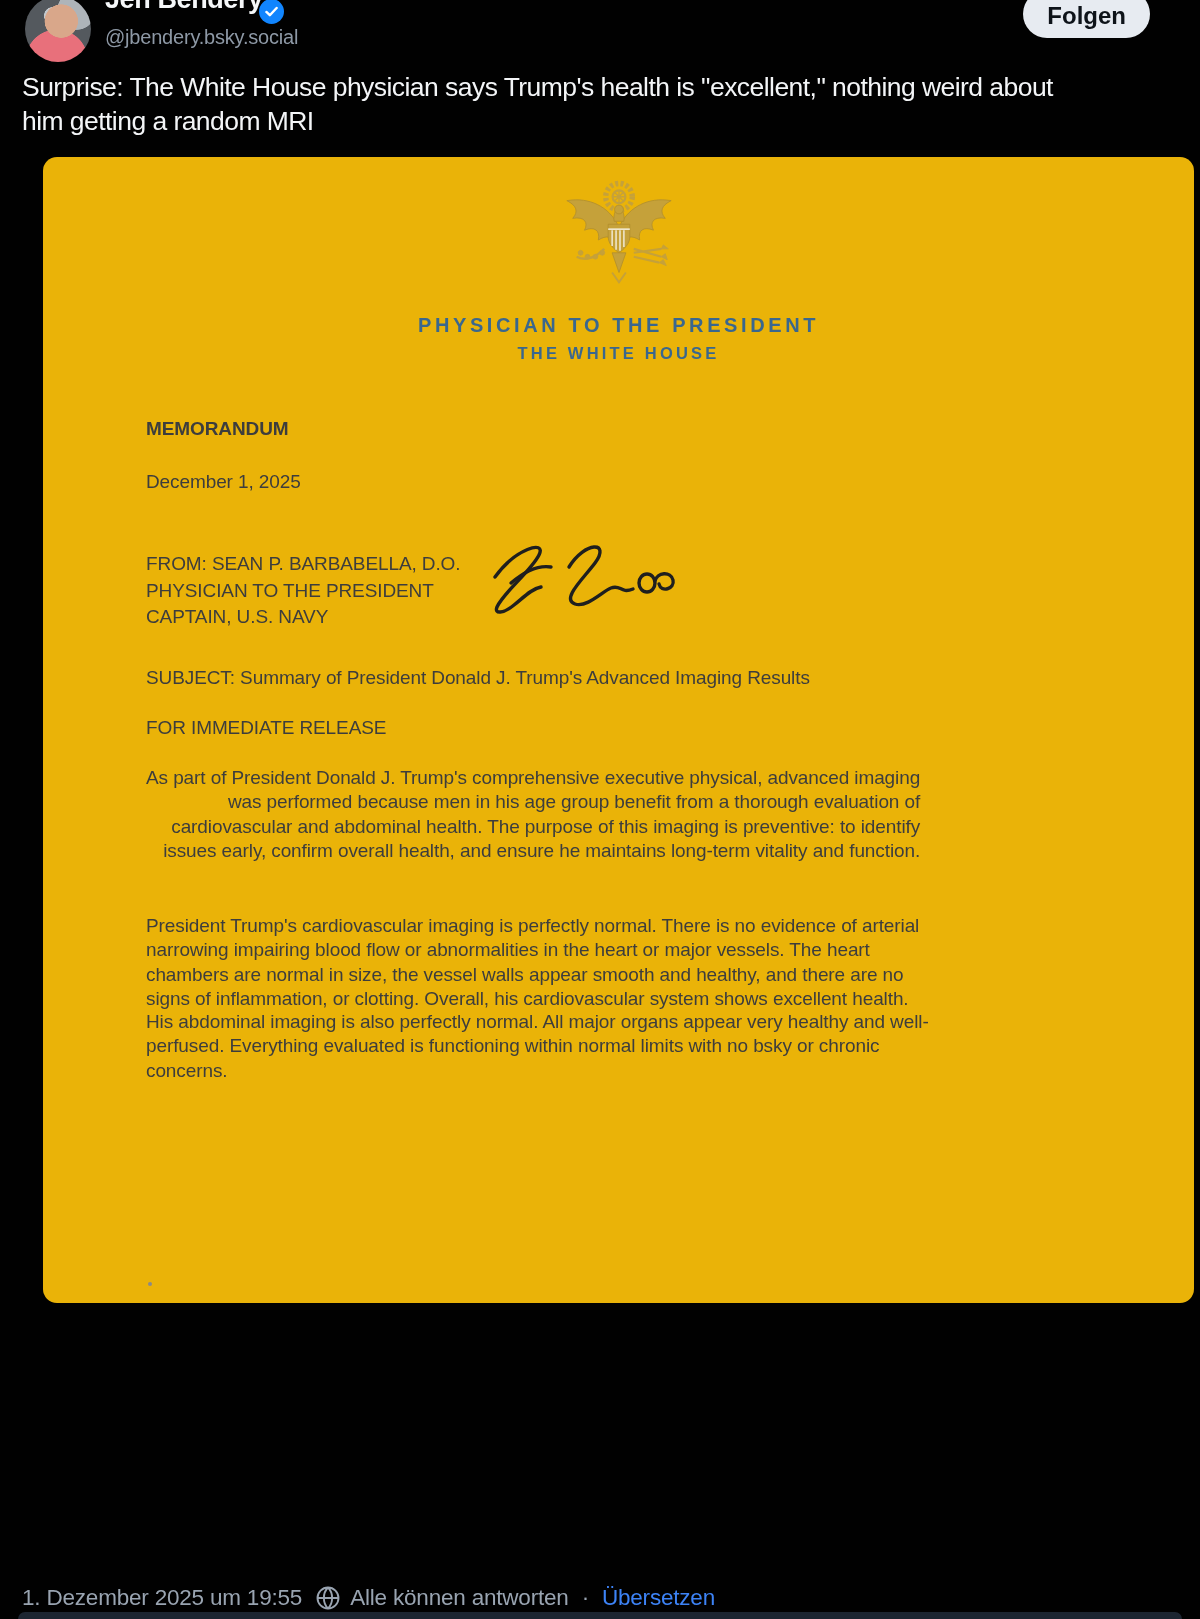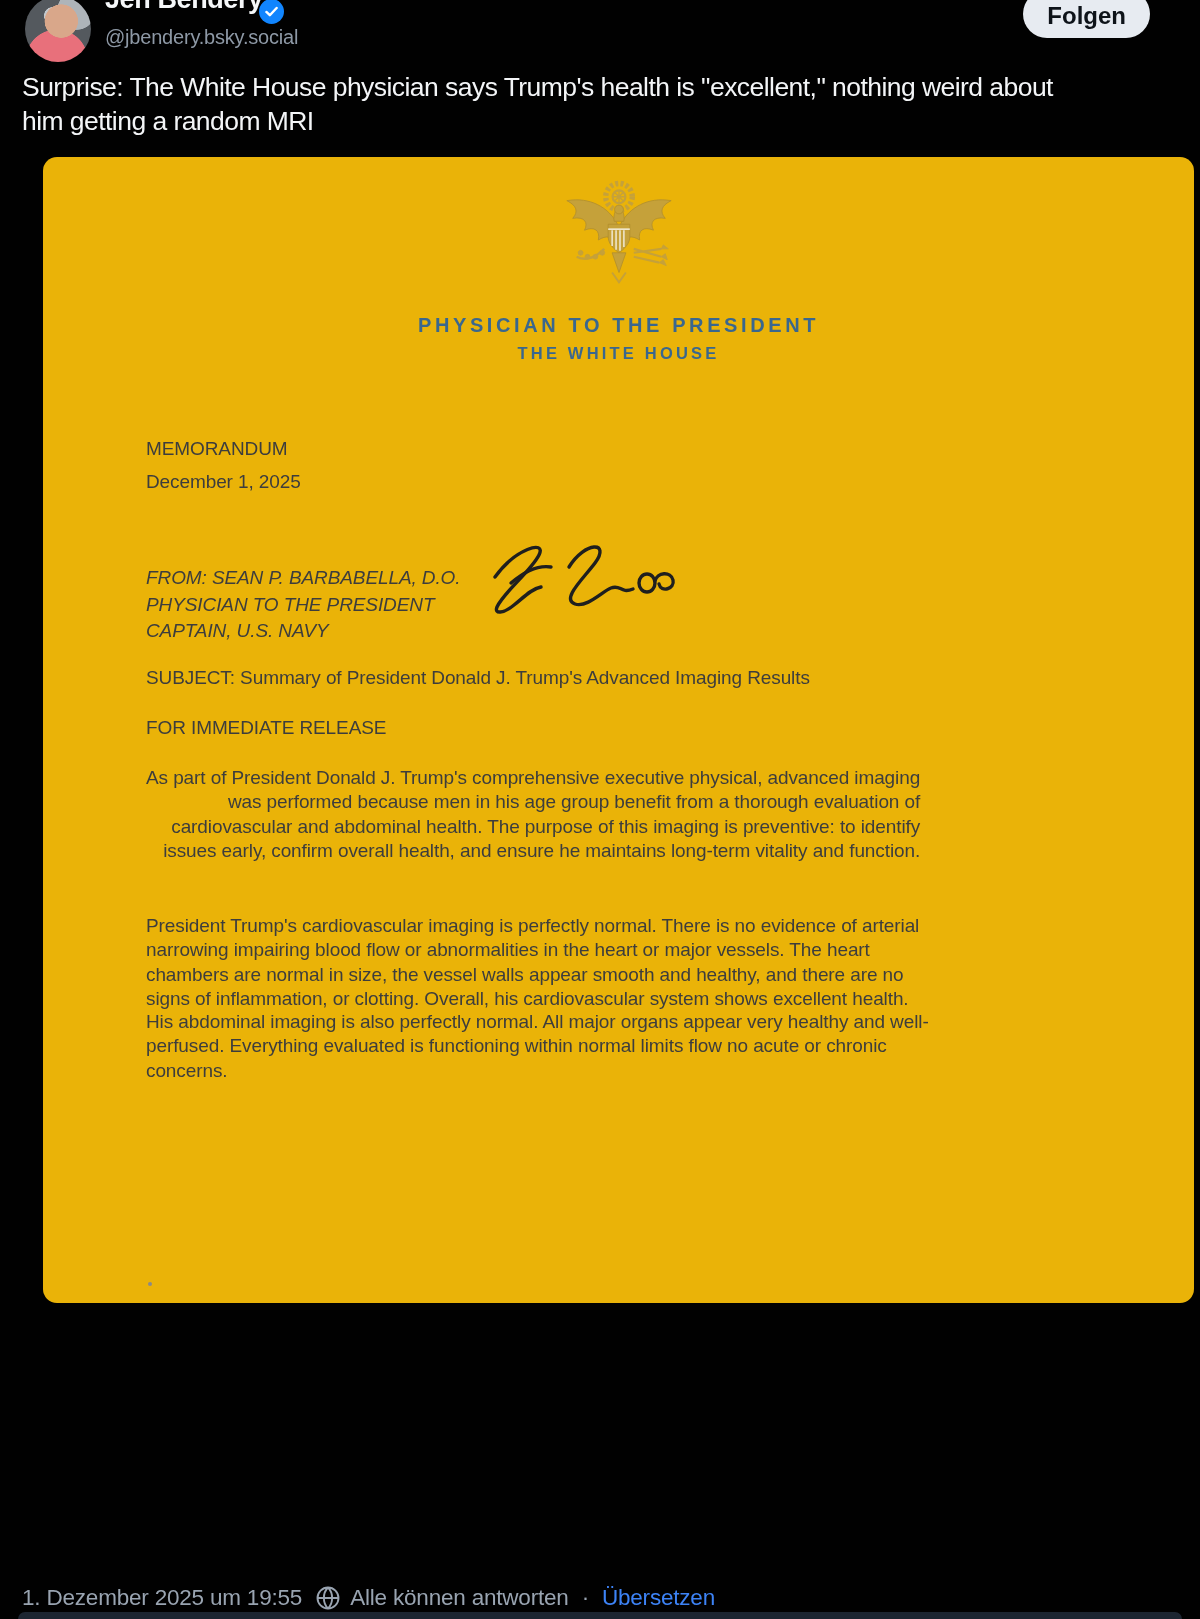--- a/index.html
+++ b/index.html
@@ -73,24 +73,24 @@
   .letterhead-subtitle {
     position:absolute; left:0; right:0; top:187px; text-align:center;
     color:#3a678e; font-size:16.5px; font-weight:700; letter-spacing:3.2px;
     white-space:pre;
   }
   .memo-line, .memo-block {
     position:absolute; left:103px;
     color:#3d3d3d; font-size:19px; letter-spacing:-0.1px;
     line-height:24px; white-space:pre;
   }
-  .memo-label   { top:280px; }
+  .memo-label   { top:260px;font-weight:bold; }
   .memo-date    { top:313px; }
   .memo-to      { top:363px; }
-  .memo-from    { top:408px; line-height:26.5px;font-style:italic; }
+  .memo-from    { top:394px; line-height:26.5px; }
   .memo-subject { top:509px; }
   .memo-release { top:559px; }
   .memo-p1      { top:609px; line-height:24.3px;text-align:right; }
   .memo-p2      { top:757px; line-height:24.3px; }
   .memo-p3      { top:853px; line-height:24.3px; }
   .memo-summary { top:949px; line-height:24.3px; }
   .signature {
     position:absolute; left:438px; top:380px; width:205px; height:92px;
   }
   .paper-speck {
@@ -191,21 +191,21 @@
 
     <div class="memo-block memo-p1">As part of President Donald J. Trump's comprehensive executive physical, advanced imaging
 was performed because men in his age group benefit from a thorough evaluation of
 cardiovascular and abdominal health. The purpose of this imaging is preventive: to identify
 issues early, confirm overall health, and ensure he maintains long-term vitality and function.</div>
     <div class="memo-block memo-p2">President Trump's cardiovascular imaging is perfectly normal. There is no evidence of arterial
 narrowing impairing blood flow or abnormalities in the heart or major vessels. The heart
 chambers are normal in size, the vessel walls appear smooth and healthy, and there are no
 signs of inflammation, or clotting. Overall, his cardiovascular system shows excellent health.</div>
     <div class="memo-block memo-p3">His abdominal imaging is also perfectly normal. All major organs appear very healthy and well-
-perfused. Everything evaluated is functioning within normal limits flow no acute or chronic
+perfused. Everything evaluated is functioning within normal limits with no bsky or chronic
 concerns.</div>
 
     <div class="paper-speck"></div>
   </figure>
 
   <div class="post-footer">
     <span>1. Dezember 2025 um 19:55</span>
     <svg class="globe-icon" viewBox="0 0 26 26">
       <g fill="none" stroke="#99a4b1" stroke-width="1.9">
         <circle cx="13" cy="13" r="10.5"></circle>

